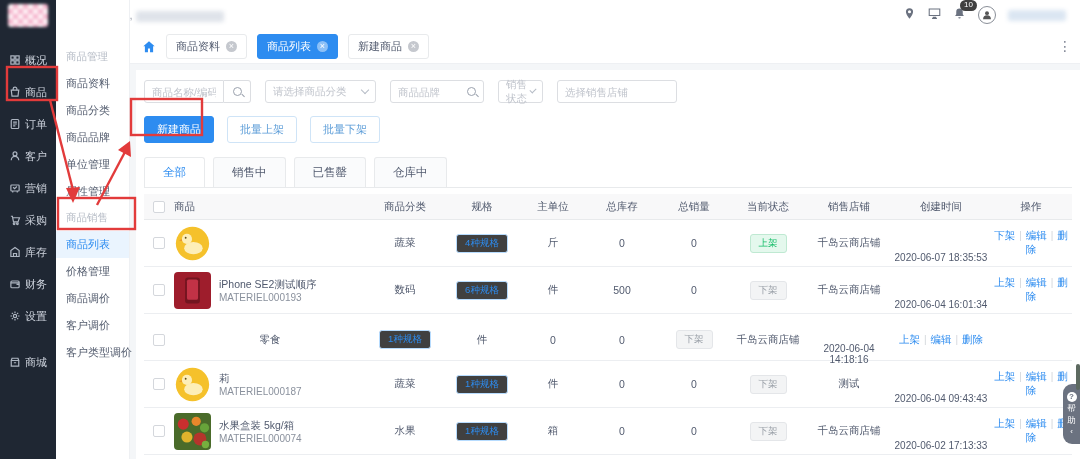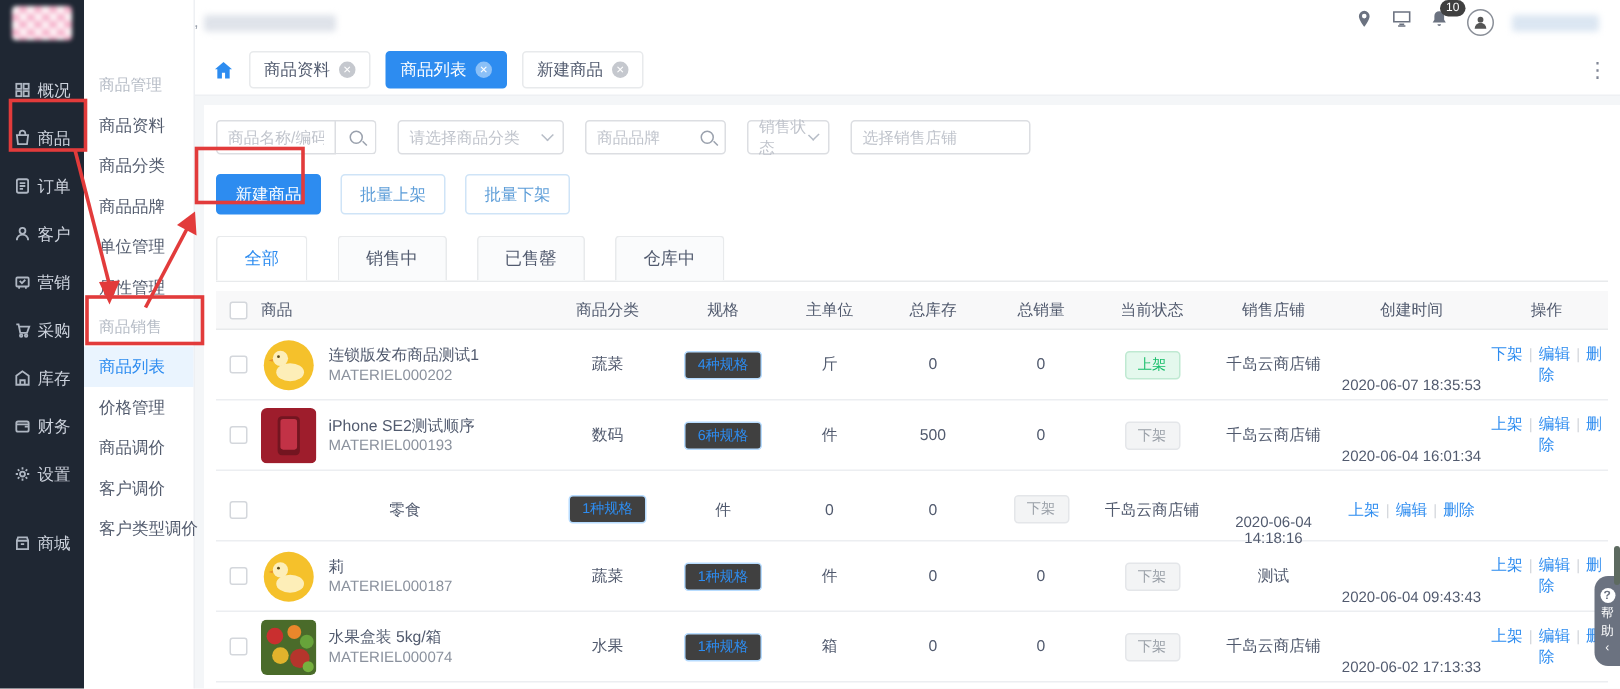--- a/index.html
+++ b/index.html
@@ -59,32 +59,32 @@
   .f-input input::placeholder { color:#c0c4cc; }
   .kw-group { display:flex; }
   .kw-group .f-input { width:80px; border-radius:3px 0 0 3px; }
   .kw-btn { width:27px; height:23px; border:1px solid #dcdee2; border-left:none; border-radius:0 3px 3px 0;
     display:flex; align-items:center; justify-content:center; background:#fff; cursor:pointer; }
   .search-glyph { width:9px; height:9px; border:1.4px solid #9aa1ad; border-radius:50%; position:relative; }
   .search-glyph::after { content:""; position:absolute; width:4px; height:1.4px; background:#9aa1ad;
     transform:rotate(45deg); right:-4px; bottom:-1px; }
   .chevron { margin-left:auto; width:6px; height:6px; border-right:1.3px solid #b6bcc6; border-bottom:1.3px solid #b6bcc6;
     transform:rotate(45deg); margin-top:-3px; }
-  .w-cat{width:111px;} .w-brand{width:94px;} .w-status{width:55px;} .w-store{width:120px;}
+  .w-cat{width:111px;} .w-brand{width:94px;} .w-status{width:45px;} .w-store{width:120px;}
 
   
   #btn-row { display:flex; gap:13px; margin-top:13px; align-items:center; }
   .btn { font-size:11px; border-radius:3px; padding:5px 12px; cursor:pointer; }
   .btn-primary { background:#2d8cf0; color:#fff; border:1px solid #2d8cf0; }
   .btn-ghost { background:#fff; color:#5c9dd8; border:1px solid #cfe4f7; }
 
   
   #status-tabs { display:flex; margin-top:14px; border-bottom:1px solid #e8eaec; }
   .stab { font-size:11.5px; padding:7px 18px; border:1px solid #e8eaec; border-bottom:none;
-    border-radius:3px 3px 0 0; margin-right:20px; color:#515a6e; background:#fafbfc; cursor:pointer; }
+    border-radius:3px 3px 0 0; margin-right:8px; color:#515a6e; background:#fafbfc; cursor:pointer; }
   .stab.active { color:#2d8cf0; background:#fff; }
 
   
   #table { margin-top:6px; }
   .trow, #thead { display:grid; grid-template-columns:30px 192px 78px 76px 66px 72px 72px 76px 86px 98px 1fr;
     align-items:center; }
   #thead { height:26px; font-size:10.5px; color:#515a6e; border-bottom:1px solid #e8eaec; background:#f8f8f9; }
   #thead > div { text-align:center; }
   #thead .h-product { text-align:left; }
   .trow { height:47px; border-bottom:1px solid #eceef1; font-size:10.5px; }
@@ -337,24 +337,20 @@
       <span class="thumb">
               <svg viewBox="0 0 40 40">
                 <rect width="40" height="40" fill="#fff"></rect>
                 <circle cx="20" cy="20" r="18" fill="#f5c12b"></circle>
                 <ellipse cx="21" cy="25" rx="10" ry="6.5" fill="#fdeeb8"></ellipse>
                 <circle cx="14" cy="15" r="5.5" fill="#fdeeb8"></circle>
                 <circle cx="12.6" cy="13.8" r="1" fill="#5a4a1a"></circle>
                 <path d="M8.5 15.5l-3 1 3 1z" fill="#e8912b"></path>
               </svg>
             </span>
-      <span>
-        <div class="pname">连锁版发布商品测试1</div>
-        <div class="pcode">MATERIEL000202</div>
-      </span>
     </div>
     <div>蔬菜</div>
     <div><span class="chip-spec">4种规格</span></div>
     <div>斤</div>
     <div>0</div>
     <div>0</div>
     <div><span class="chip-status on">上架</span></div>
     <div>千岛云商店铺</div>
     <div class="cell-time">2020-06-07 18:35:53</div>
     <div class="cell-actions"><a>下架</a><span class="act-sep">|</span><a>编辑</a><span class="act-sep">|</span><a>删除</a></div>

